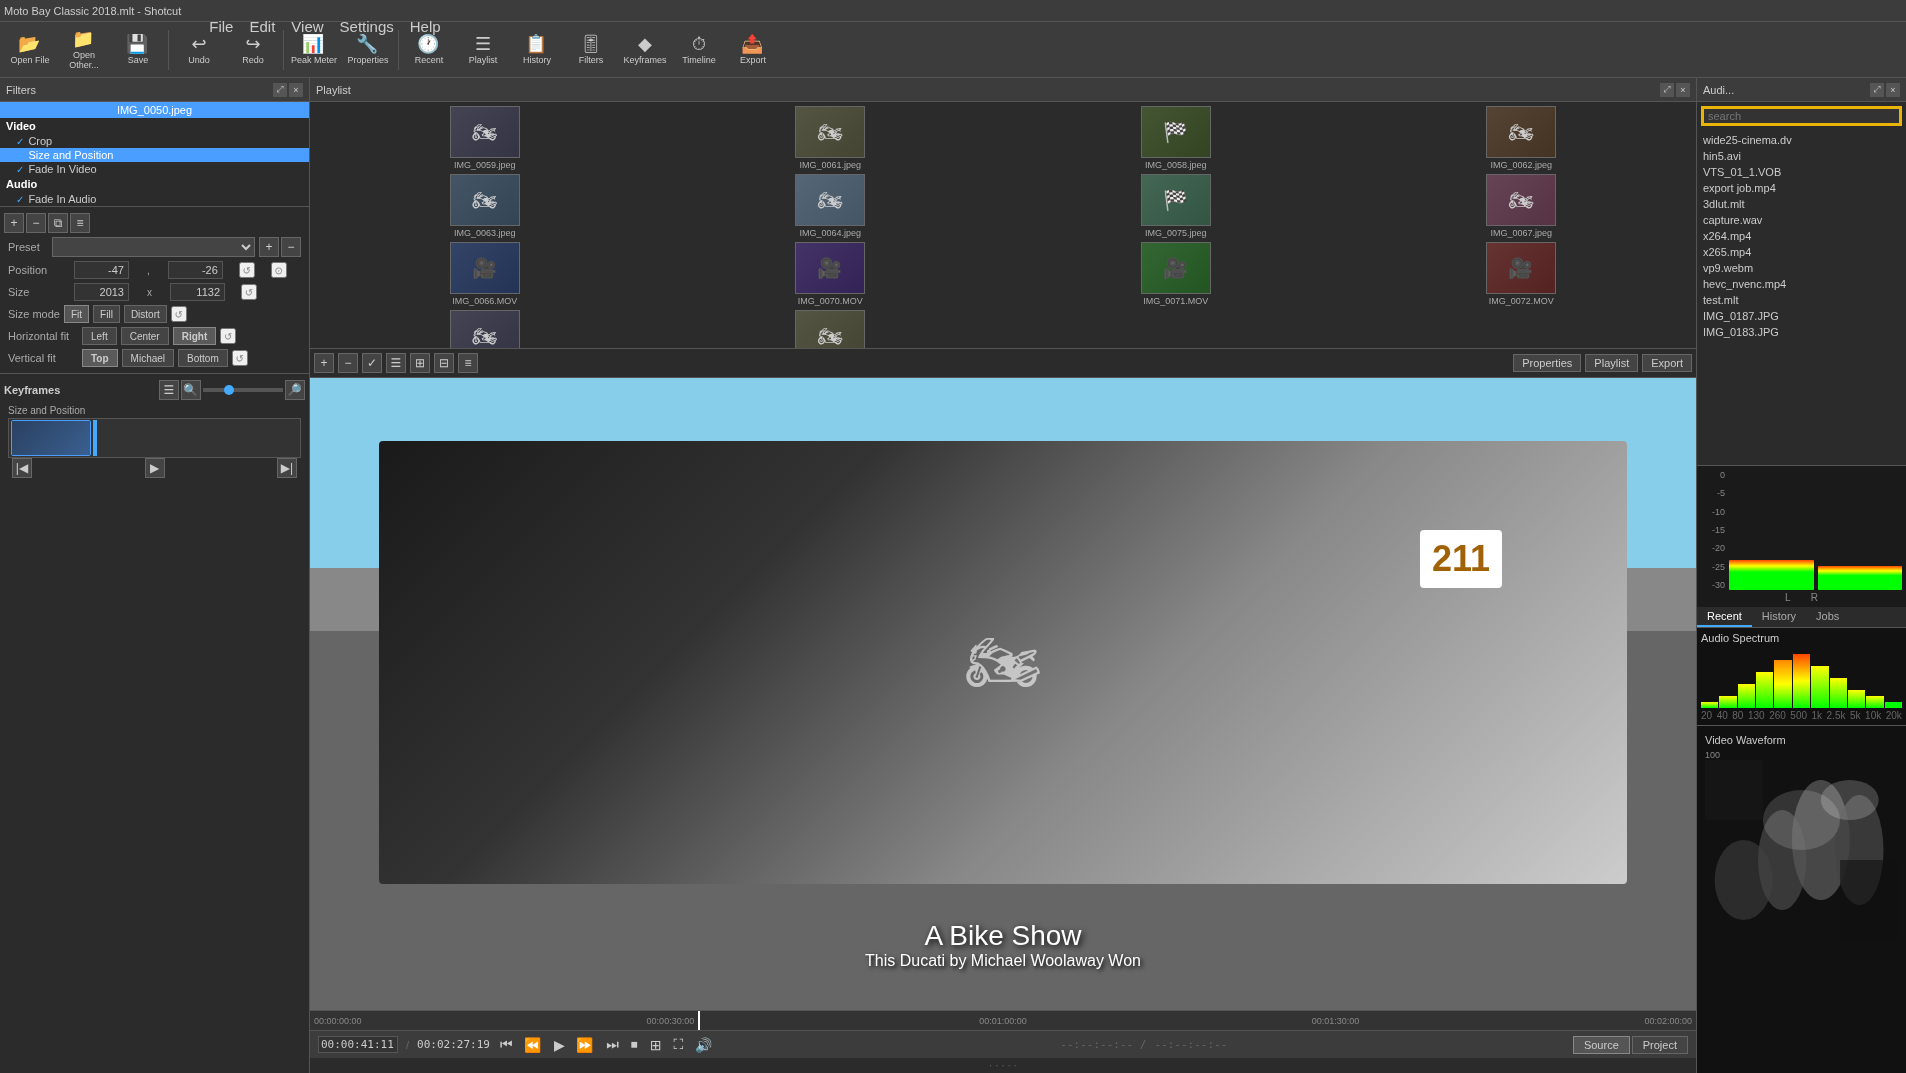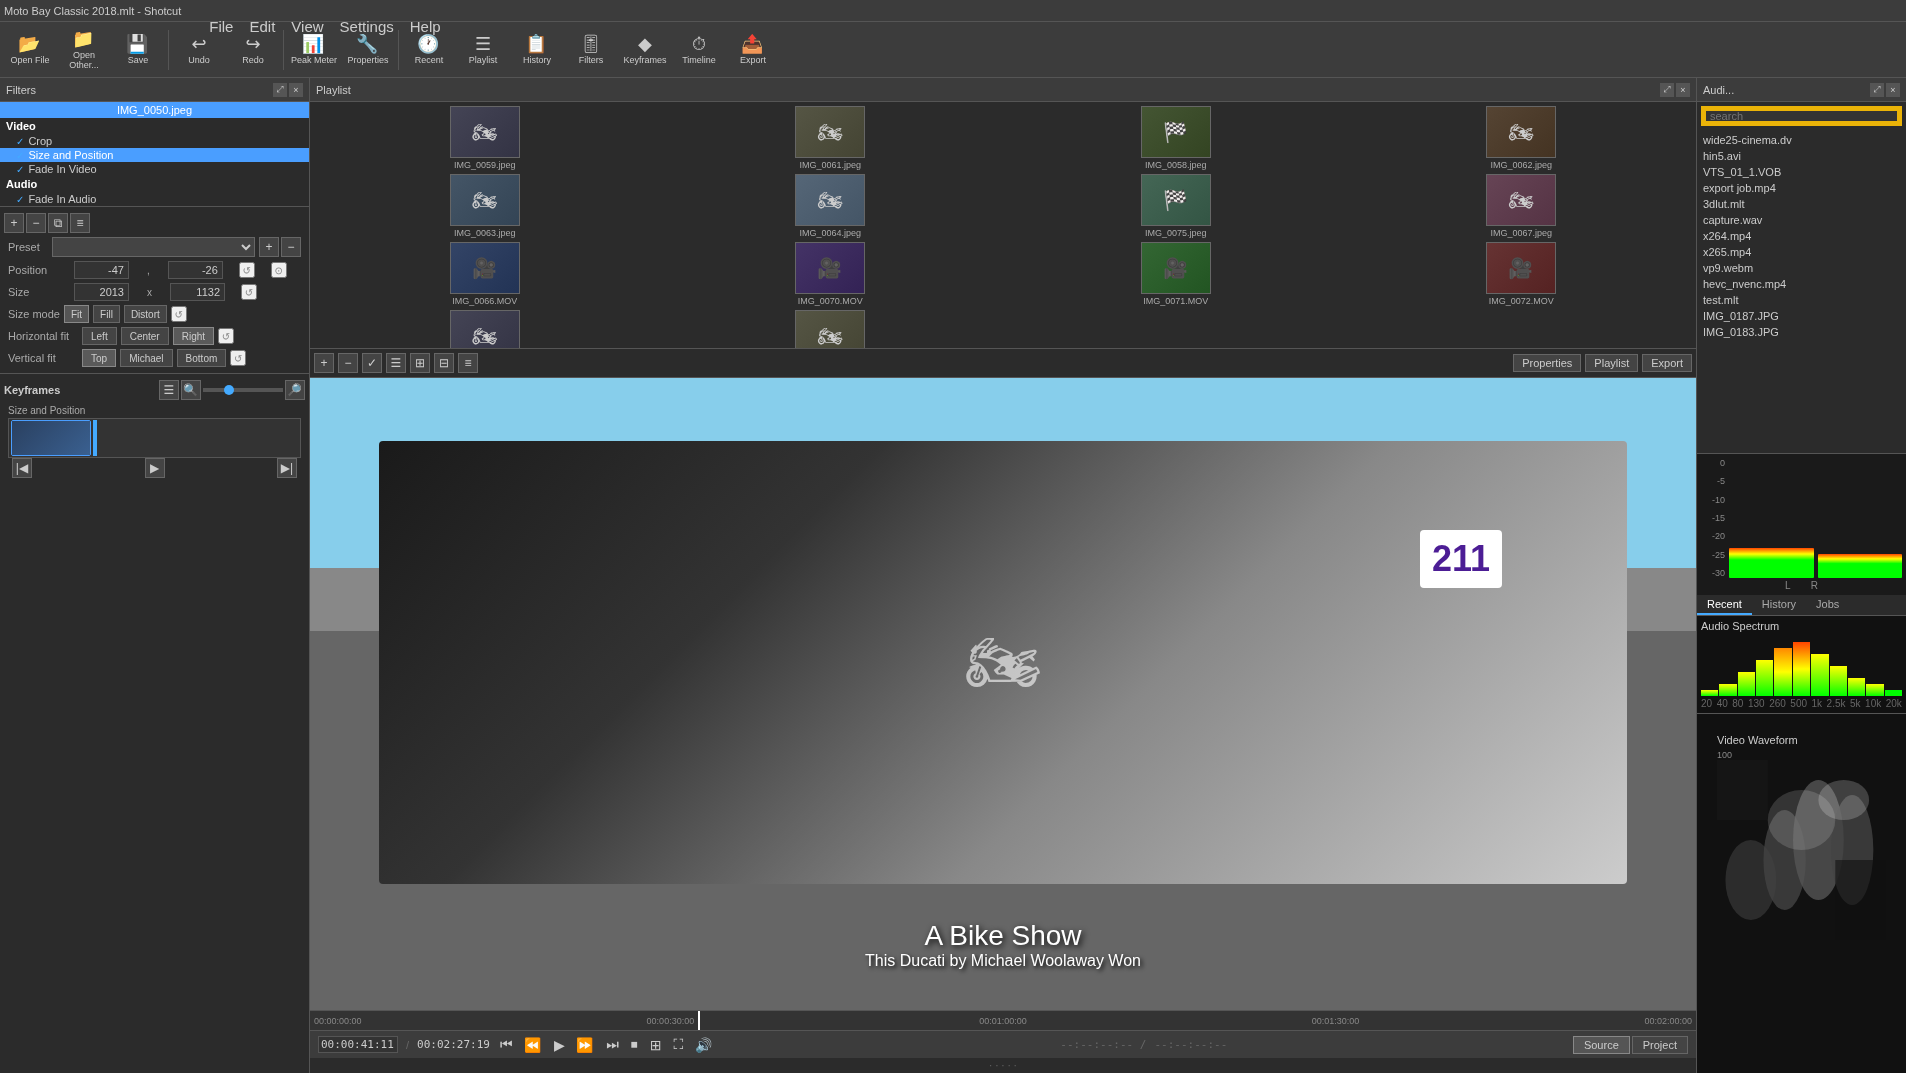--- a/index.html
+++ b/index.html
@@ -55,21 +55,21 @@
     
     
     .size-mode-row { display: flex; align-items: center; gap: 4px; padding: 2px 4px; }
     .size-mode-btn { padding: 1px 6px; background: #444; border: 1px solid #666; color: #ccc; font-size: 10px; cursor: pointer; height: 18px; }
     .size-mode-btn.active { background: #555; border-color: #888; }
     
     
     .fit-row { display: flex; align-items: center; gap: 4px; padding: 2px 4px; }
     .fit-label { color: #aaa; min-width: 70px; font-size: 11px; }
     .fit-btn { padding: 1px 8px; background: #444; border: 1px solid #666; color: #ccc; font-size: 10px; cursor: pointer; height: 18px; }
-    .fit-btn.active { background: #5a5a5a; border-color: #888; }
+    .fit-btn.active { background: #5a5a5a; border-color: #888; font-weight: bold; }
     
     
     .keyframes-section { border-top: 1px solid #555; padding: 4px; }
     .keyframes-header { display: flex; align-items: center; gap: 4px; padding: 2px 0; }
     .keyframes-label { color: #ccc; font-size: 11px; font-weight: bold; }
     .keyframes-toolbar { display: flex; align-items: center; gap: 2px; margin-left: auto; }
     
     
     .keyframe-track { padding: 2px 4px; }
     .keyframe-track-label { color: #aaa; font-size: 10px; }
@@ -100,21 +100,21 @@
     .preview-controls { height: 28px; background: #3c3c3c; display: flex; align-items: center; padding: 0 8px; gap: 8px; border-top: 1px solid #555; }
     .preview-time { color: #ccc; font-size: 11px; font-family: monospace; }
     .preview-time-input { background: #333; border: 1px solid #555; color: #ccc; font-size: 11px; font-family: monospace; width: 80px; padding: 1px 2px; }
     .ctrl-btn { background: none; border: none; color: #ccc; cursor: pointer; font-size: 14px; padding: 0 2px; }
     .preview-source-project { display: flex; gap: 2px; margin-left: auto; }
     .src-btn { padding: 2px 10px; background: #444; border: 1px solid #666; color: #ccc; font-size: 11px; cursor: pointer; }
     .src-btn.active { background: #555; border-color: #888; }
     .right-panel-header { background: #3c3c3c; padding: 3px 6px; display: flex; align-items: center; justify-content: space-between; border-bottom: 1px solid #555; height: 24px; }
     .recent-list { flex: 1; overflow-y: auto; padding: 2px 0; }
     .recent-item { padding: 2px 6px; font-size: 11px; color: #ccc; cursor: pointer; white-space: nowrap; overflow: hidden; text-overflow: ellipsis; }
-    .recent-search { background: #333; border: 5px solid #eab308; color: #ccc; font-size: 11px; padding: 2px 4px; width: 100%; height: 20px; margin: 2px 0; }
+    .recent-search { background: #333; border: 3px solid #eab308; color: #ccc; font-size: 11px; padding: 2px 4px; width: 100%; height: 20px; margin: 2px 0; }
     
     
     .panel-tabs { display: flex; border-bottom: 1px solid #555; }
     .panel-tab { padding: 3px 10px; font-size: 11px; color: #aaa; cursor: pointer; border-bottom: 2px solid transparent; }
     .panel-tab.active { color: #fff; border-bottom-color: #4af; }
     
     
     ::-webkit-scrollbar { width: 8px; height: 8px; }
     ::-webkit-scrollbar-track { background: #2b2b2b; }
     ::-webkit-scrollbar-thumb { background: #555; }
@@ -439,21 +439,21 @@
 
     <div class="preview-panel">
 
       <div class="preview-content">
 
         <div style="width:100%;height:100%;background:linear-gradient(180deg,#87CEEB 0%,#87CEEB 30%,#888 30%,#888 40%,#666 40%,#666 100%);position:relative;">
 
           <div style="position:absolute;top:10%;left:5%;right:5%;bottom:20%;background:linear-gradient(135deg,#1a1a1a 0%,#333 30%,#888 60%,#aaa 80%,#ccc 100%);border-radius:4px;display:flex;align-items:center;justify-content:center;">
             <div style="color:#fff;font-size:60px;opacity:0.6;">🏍</div>
 
-            <div style="position:absolute;right:10%;top:20%;background:#fff;color:#4c1d95;font-size:36px;font-weight:bold;padding:8px 12px;border-radius:4px;">211</div>
+            <div style="position:absolute;right:10%;top:20%;background:#fff;color:#a16207;font-size:36px;font-weight:bold;padding:8px 12px;border-radius:4px;">211</div>
           </div>
 
           <div style="position:absolute;bottom:40px;left:0;right:0;text-align:center;">
             <div style="color:#fff;font-size:28px;font-weight:normal;text-shadow:2px 2px 6px #000;">A Bike Show</div>
             <div style="color:#fff;font-size:16px;text-shadow:2px 2px 4px #000;">This Ducati by Michael Woolaway Won</div>
           </div>
         </div>
       </div>
 
       <div class="preview-timeline" style="height:20px;background:#333;display:flex;align-items:center;overflow:hidden;position:relative;">
@@ -585,21 +585,21 @@
         <span>260</span>
         <span>500</span>
         <span>1k</span>
         <span>2.5k</span>
         <span>5k</span>
         <span>10k</span>
         <span>20k</span>
       </div>
     </div>
 
-    <div style="background:#111;border-top:1px solid #555;padding:20px;flex:1;">
+    <div style="background:#111;border-top:1px solid #555;padding:8px;flex:1;">
       <div style="color:#ccc;font-size:11px;margin-bottom:4px;">Video Waveform</div>
       <div style="color:#888;font-size:9px;">100</div>
 
       <div style="width:100%;height:180px;background:#111;position:relative;overflow:hidden;">
         <svg width="100%" height="100%" viewBox="0 0 200 180" preserveAspectRatio="none">
           <rect width="200" height="180" fill="#111"></rect>
 
           <ellipse cx="40" cy="120" rx="30" ry="40" fill="#333" opacity="0.8"></ellipse>
           <ellipse cx="80" cy="100" rx="25" ry="50" fill="#444" opacity="0.8"></ellipse>
           <ellipse cx="120" cy="80" rx="30" ry="60" fill="#555" opacity="0.8"></ellipse>

